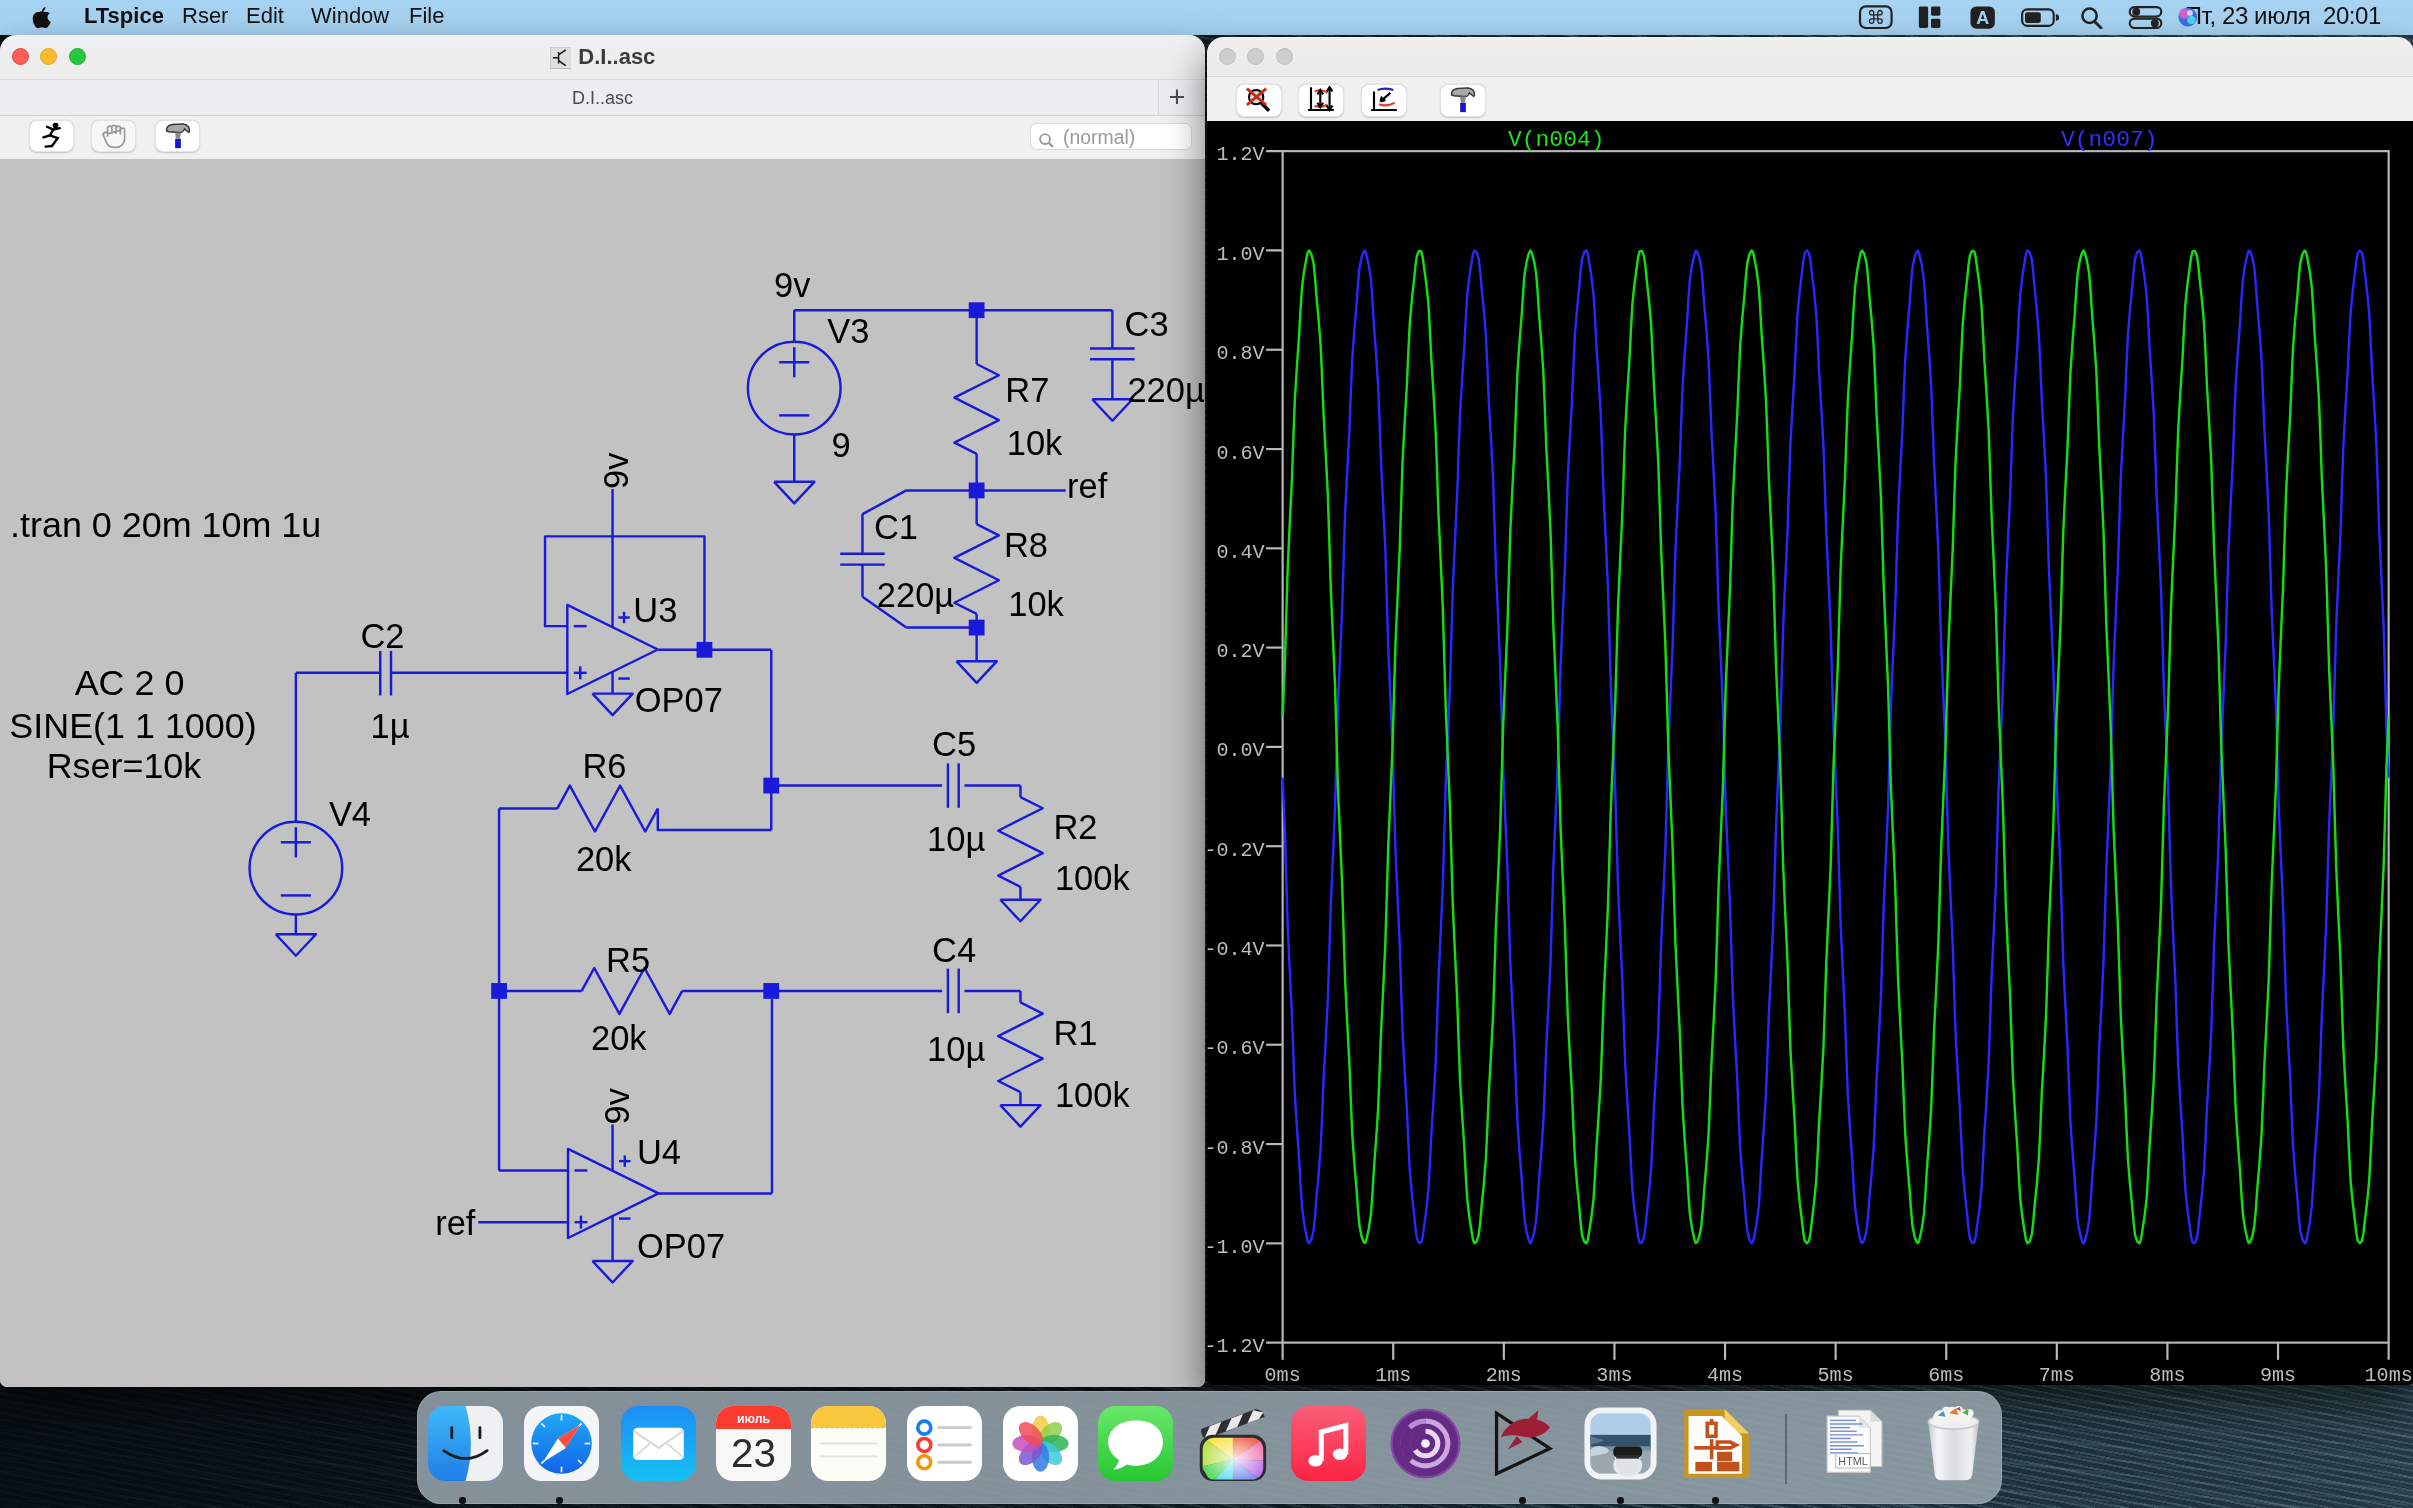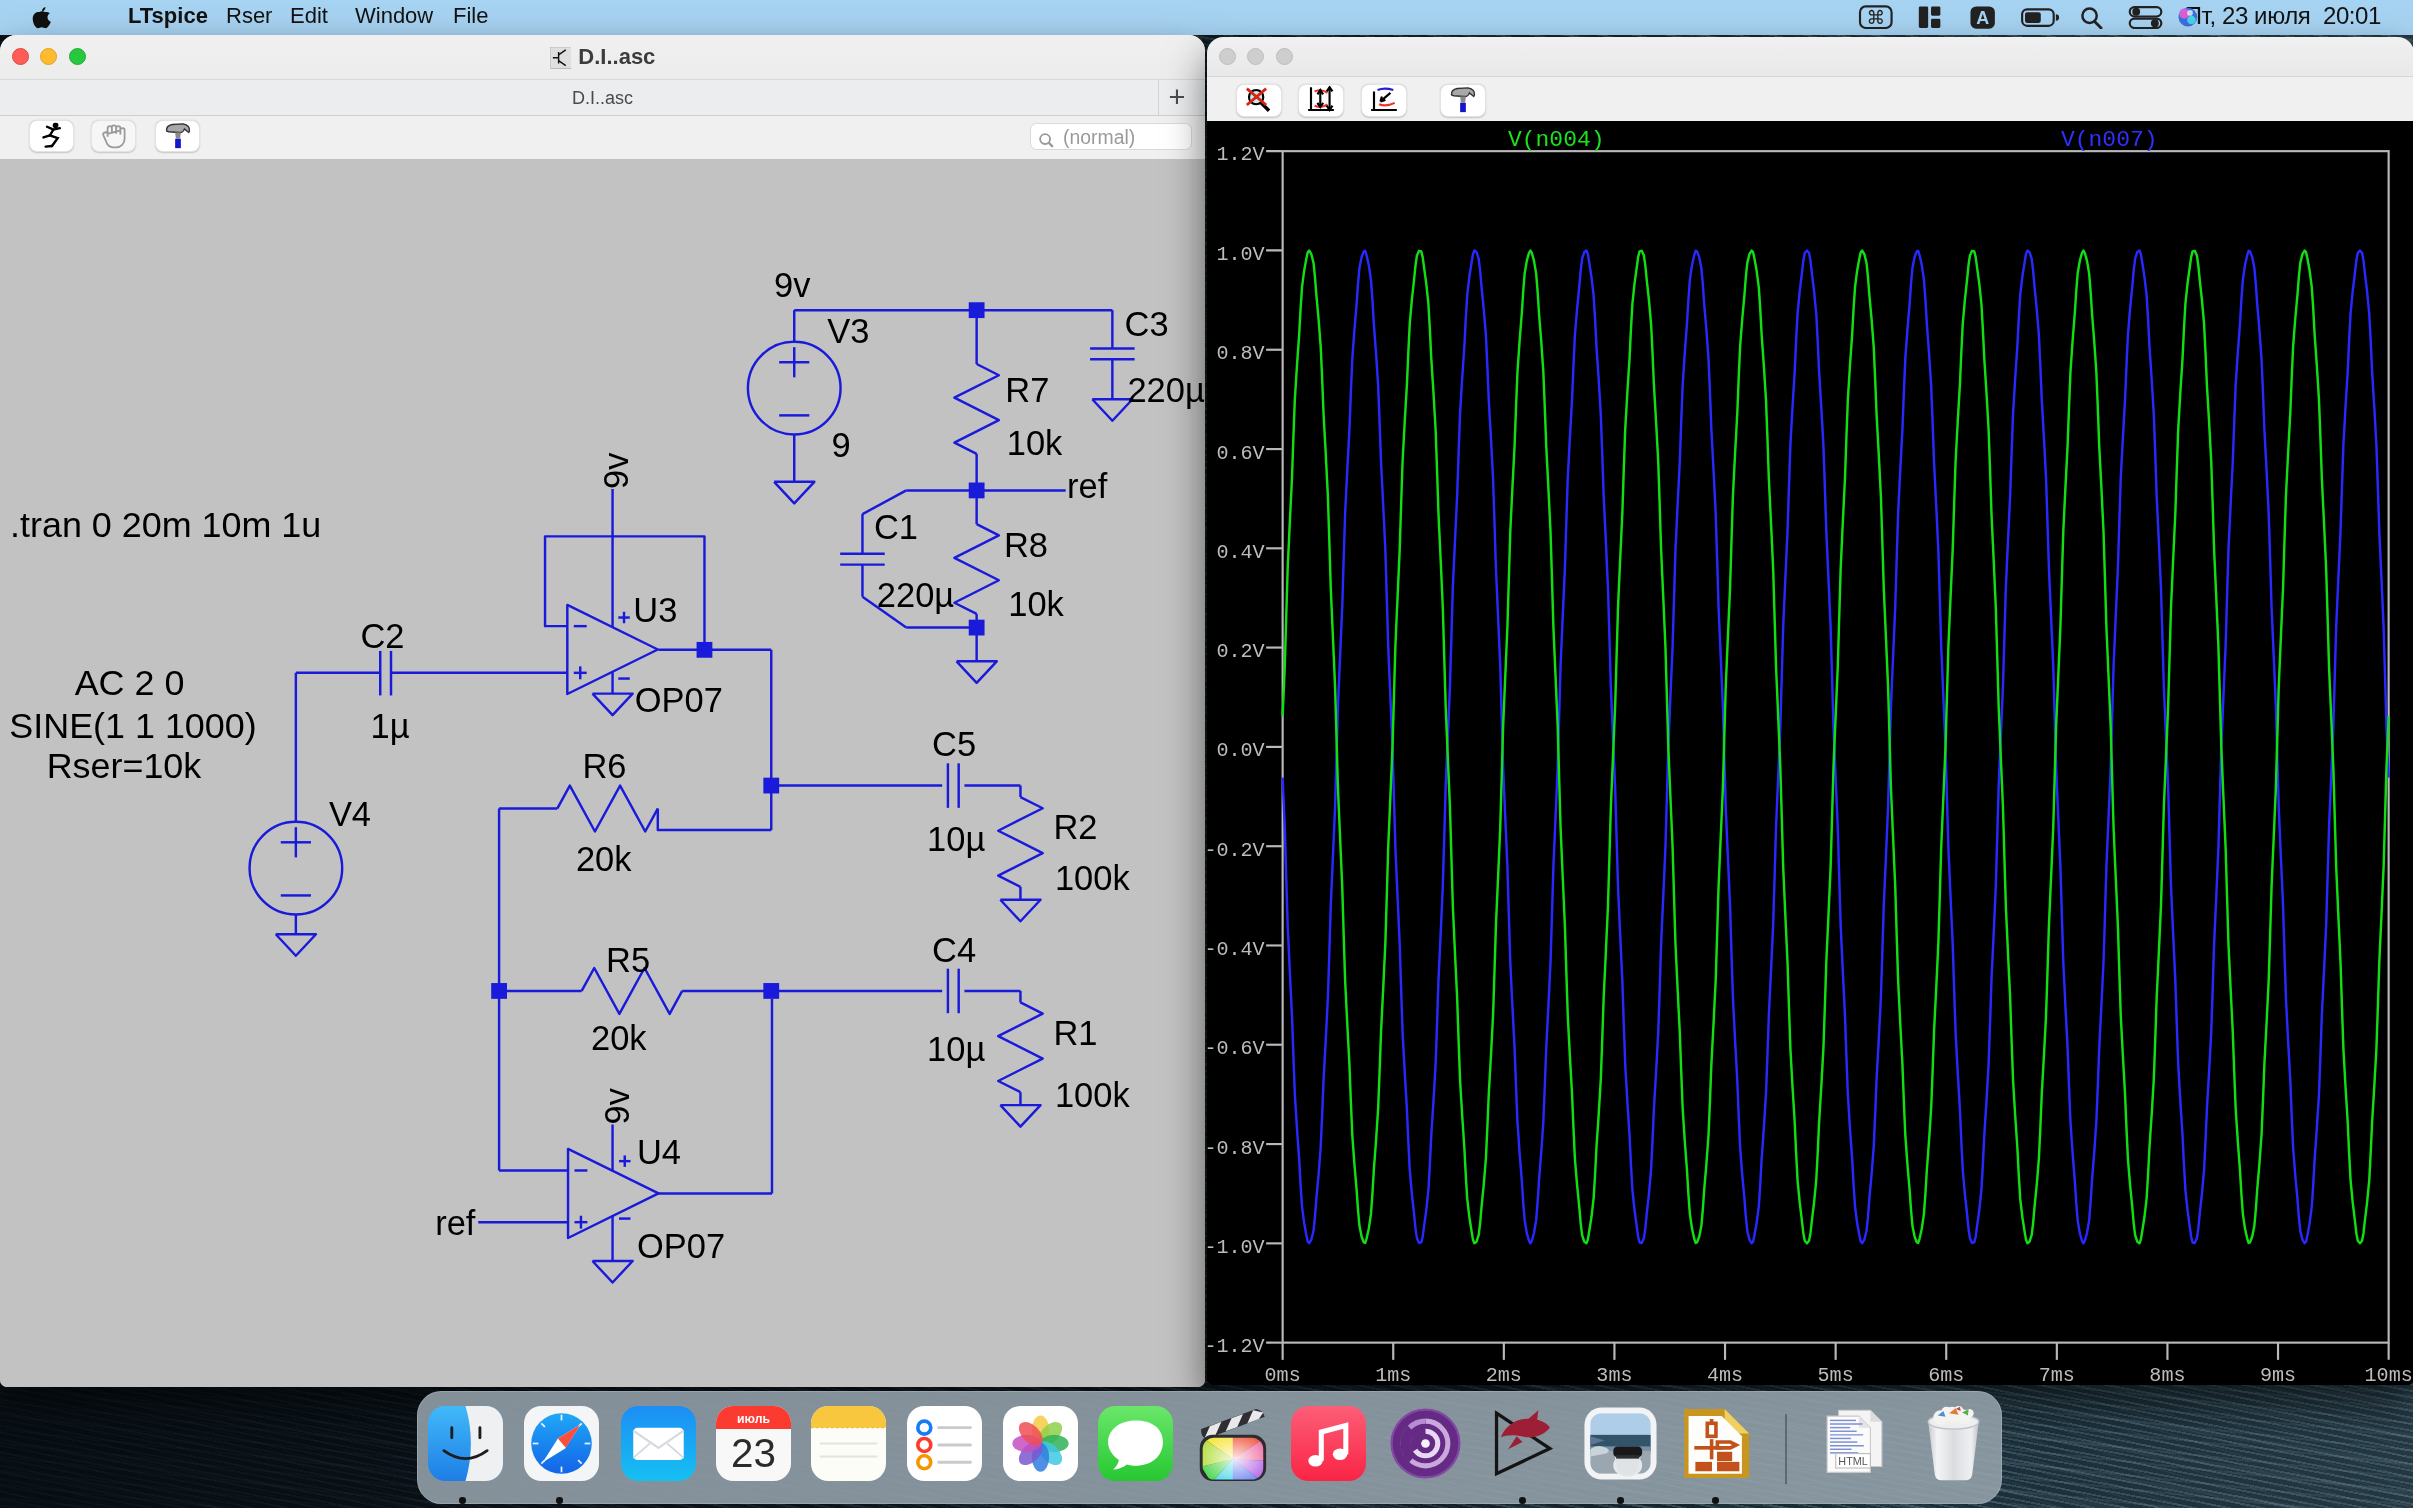--- a/index.html
+++ b/index.html
@@ -10,21 +10,21 @@
     background-image:
       linear-gradient(90deg, rgba(6,12,17,0.85) 0%, rgba(8,15,21,0.65) 30%, rgba(10,18,24,0.30) 55%, rgba(0,0,0,0) 75%),
       repeating-linear-gradient(191deg, rgba(190,215,225,0.17) 0 1.8px, rgba(0,0,0,0) 1.8px 6.5px),
       repeating-linear-gradient(186deg, rgba(120,150,165,0.14) 0 2.2px, rgba(0,0,0,0) 2.2px 13.6px),
       repeating-linear-gradient(197deg, rgba(90,120,135,0.12) 0 1.4px, rgba(0,0,0,0) 1.4px 9.3px),
       repeating-linear-gradient(189deg, rgba(150,180,195,0.07) 0 4.3px, rgba(0,0,0,0) 4.3px 29.5px),
       linear-gradient(90deg, #0a151d 0%, #0c1820 30%, #13232d 60%, #1c303b 85%, #233843 100%);
   }
   
   #menubar { position:absolute; left:0; top:0; width:2413px; height:35px; background:#a7d3f2; }
-  #menubar .mi { position:absolute; top:0; height:32px; line-height:32px; color:#121212; font-size:22px; white-space:pre;margin-left:44px; }
+  #menubar .mi { position:absolute; top:0; height:32px; line-height:32px; color:#121212; font-size:22px; white-space:pre; }
   #menubar .b { font-weight:bold; }
   
   .win { position:absolute; box-shadow:0 18px 40px rgba(0,0,0,0.55); }
   #winL { left:0; top:35px; width:1205px; height:1352px; background:#c2c2c2;
           border-radius:16px 16px 7.2px 7.2px; overflow:hidden; }
   #winR { left:1207px; top:37px; width:1207px; height:1348px; background:#000;
           border-radius:16px 16px 7.2px 7.2px; overflow:hidden; }
   .tbar { position:absolute; left:0; top:0; width:100%; background:linear-gradient(#f0f0f1,#e9e9ea); }
   #winL .tbar { height:44px; }
   #winR .tbar { height:40px; border-bottom:1.4px solid #d6d6d6; }

